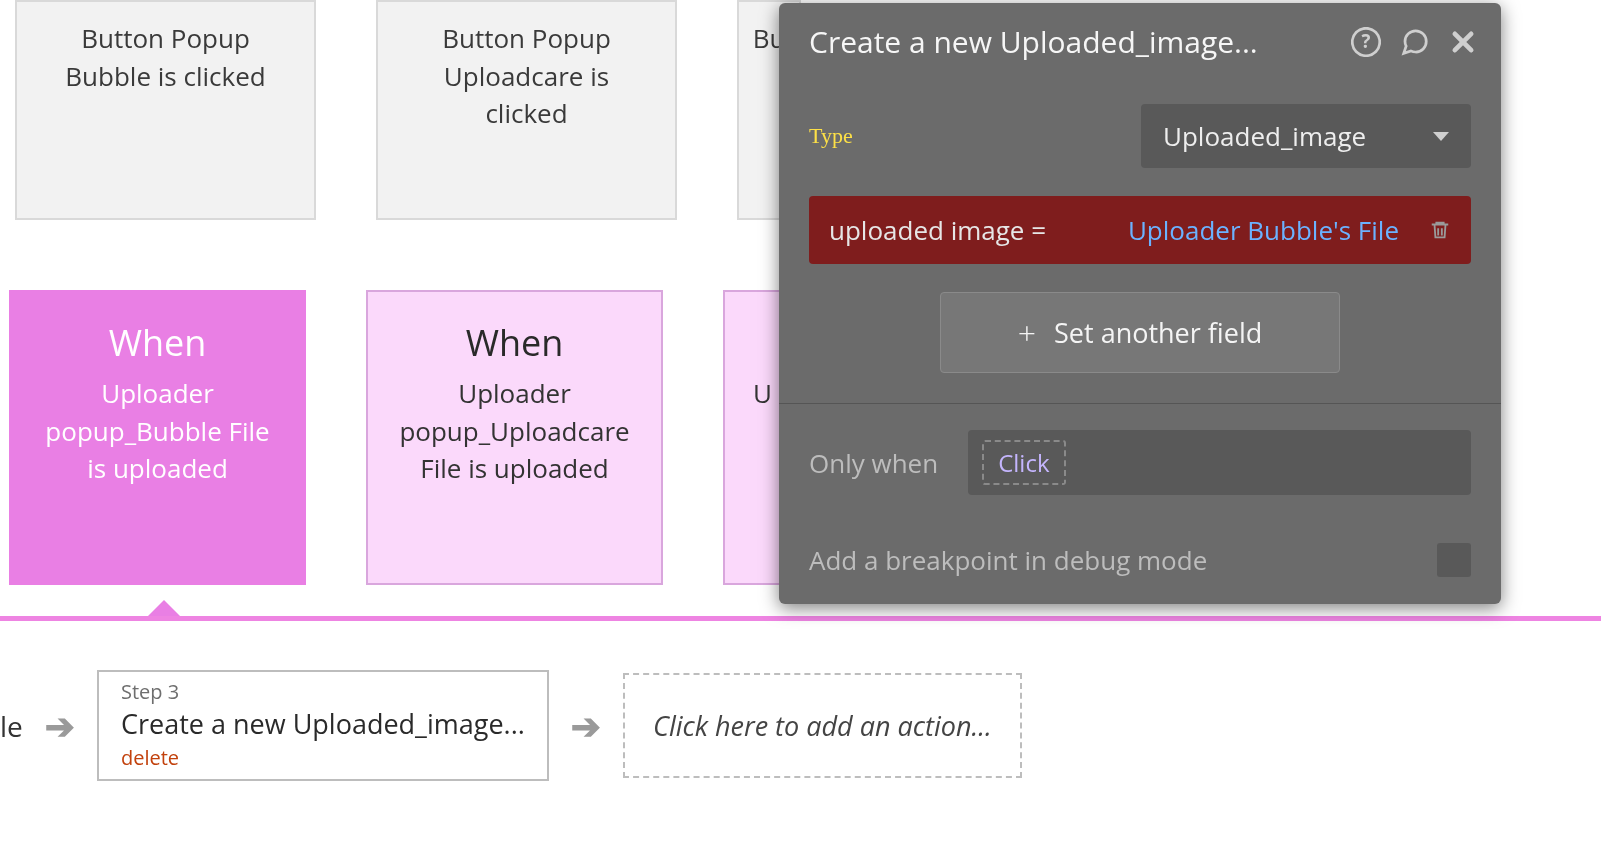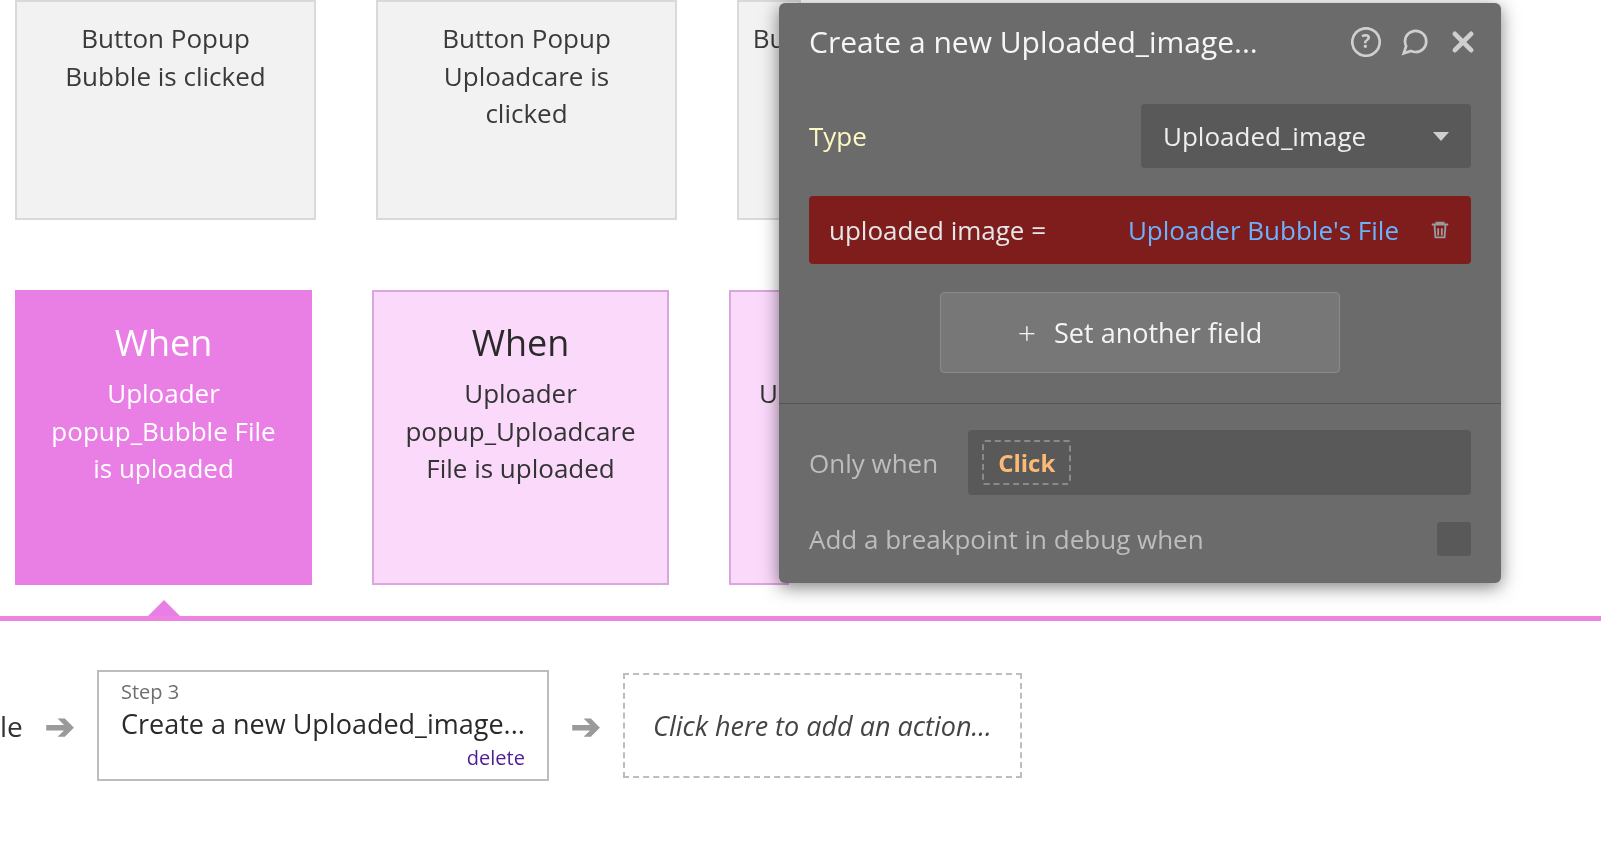--- a/index.html
+++ b/index.html
@@ -33,21 +33,21 @@
     font-size: 26px;
     line-height: 1.45;
     padding: 18px 30px 0 30px;
     cursor: pointer;
   }
 
   
   .when-row {
     position: absolute;
     top: 290px;
-    left: 15px;
+    left: 9px;
     display: flex;
     gap: 60px;
     align-items: center;
   }
   .when-card {
     width: 297px;
     height: 295px;
     border: 2px solid #d9a6dd;
     background: #fbd9fb;
     color: #2a2a2a;
@@ -127,22 +127,21 @@
     color: #6e6e6e;
     text-align: left;
   }
   .step-card .step-title {
     font-size: 27px;
     color: #2a2a2a;
     text-align: left;
   }
   .step-card .step-delete {
     font-size: 20px;
-    color: #4c1d95;
-    text-align: right;
+    color: #c2410c;
     margin-top: 2px;
   }
   .add-action-card {
     border: 2px dashed #bdbdbd;
     padding: 32px 28px;
     font-size: 27px;
     color: #444;
     text-align: center;
     min-width: 385px;
     cursor: pointer;
@@ -186,22 +185,23 @@
 
   .panel-body { padding: 0 30px; }
 
   .field-row {
     display: flex;
     align-items: center;
     justify-content: space-between;
     margin: 22px 0 28px 0;
   }
   .field-label {
-    font-size: 26px;
-    color: #fef9c3;
+    font-size: 22px;
+    color: #fde047;
+    font-family: Liberation Serif, serif;
   }
   .dropdown {
     background: #595959;
     border-radius: 4px;
     padding: 14px 22px;
     display: flex;
     align-items: center;
     justify-content: space-between;
     width: 330px;
     font-size: 26px;
@@ -250,43 +250,42 @@
   .panel-divider {
     height: 1px;
     background: #555;
     margin: 0 -30px 26px -30px;
   }
 
   .only-when-row {
     display: flex;
     align-items: center;
     gap: 30px;
-    margin-bottom: 26px;
+    margin-bottom: 47px;
     justify-content: flex-end;
   }
   .only-when-label {
     font-size: 26px;
     color: #bdbdbd;
     white-space: nowrap;
   }
   .only-when-input {
     flex: 1;
     background: #595959;
     border-radius: 4px;
     padding: 10px 14px;
     position: relative;
   }
   .only-when-input .dashed {
     border: 2px dashed #8a8a8a;
     border-radius: 3px;
     padding: 4px 14px;
     display: inline-block;
     font-size: 24px;
-    color: #fdba74;
-    font-weight: bold;
+    color: #c4b5fd;
   }
 
   .breakpoint-row {
     display: flex;
     align-items: center;
     justify-content: space-between;
   }
   .breakpoint-label {
     font-size: 26px;
     color: #bdbdbd;
@@ -400,17 +399,17 @@
     <div class="panel-divider"></div>
 
     <div class="only-when-row">
       <div class="only-when-label">Only when</div>
       <div class="only-when-input">
         <span class="dashed">Click</span>
       </div>
     </div>
 
     <div class="breakpoint-row">
-      <div class="breakpoint-label">Add a breakpoint in debug when</div>
+      <div class="breakpoint-label">Add a breakpoint in debug mode</div>
       <div class="breakpoint-check"></div>
     </div>
   </div>
 </div>
 
 </body></html>

